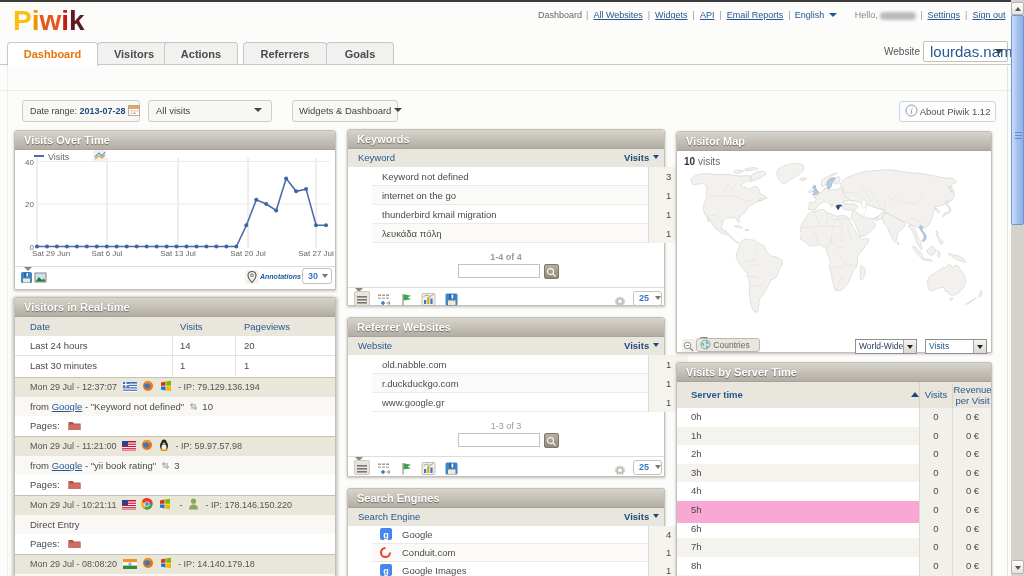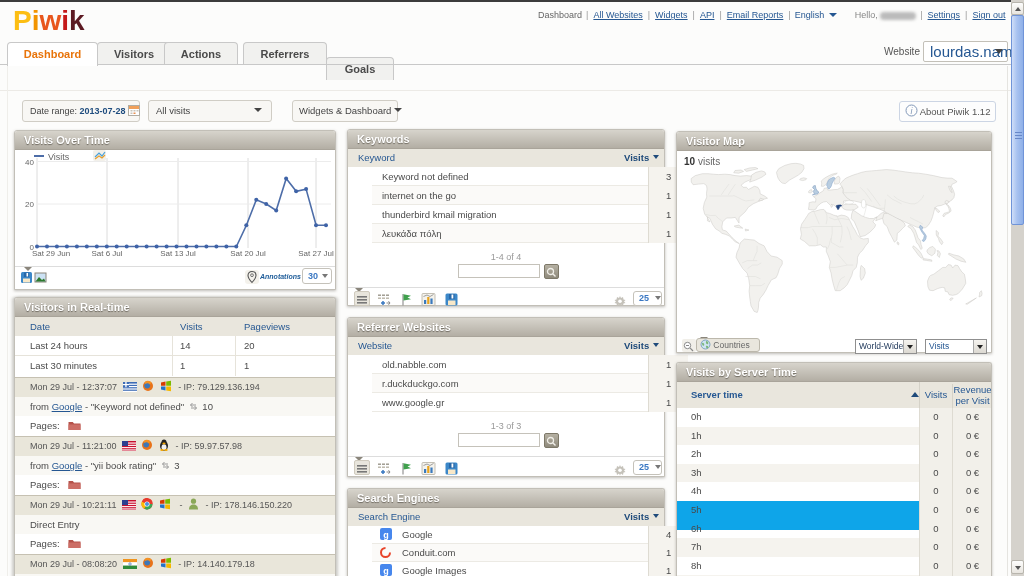--- a/index.html
+++ b/index.html
@@ -58,21 +58,21 @@
   <div class="abs" id="logo"><span style="color:#fcbe13">P</span><span style="color:#f29400">i</span><span style="color:#e8561d">w</span><span style="color:#c41a1a">i</span><span style="color:#5c1a22">k</span></div>
   <div class="abs" id="hlinks">
     <span style="color:#666">Dashboard</span><span class="hsep">|</span><a href="#">All Websites</a><span class="hsep">|</span><a href="#">Widgets</a><span class="hsep">|</span><a href="#">API</a><span class="hsep">|</span><a href="#">Email Reports</a><span class="hsep">|</span><span style="color:#255792">English <span class="caret" style="border-top-color:#255792; margin-left:2px;"></span></span><span style="display:inline-block; width:18px;"></span><span style="color:#888">Hello, <span id="blur-name"></span></span><span class="hsep">|</span><a href="#">Settings</a><span class="hsep">|</span><a href="#">Sign out</a>
   </div>
   <div class="abs" id="wslabel">Website</div>
   <div class="abs" id="wsbox">lourdas.name<span class="arr"></span></div>
   <div class="abs tab active" style="left:7px; width:91px;">Dashboard</div>
   <div class="abs tab" style="left:97px; width:74px;">Visitors</div>
   <div class="abs tab" style="left:164px; width:74px;">Actions</div>
   <div class="abs tab" style="left:243px; width:84px;">Referrers</div>
-  <div class="abs tab" style="left:326px; width:68px;margin-top:15px;">Goals</div>
+  <div class="abs tab" style="left:326px; width:68px;">Goals</div>
   <div class="abs" id="tabbar"></div>
   <div class="abs tbox" style="left:22px; width:118px; font-size:9px;">Date range: <b style="color:#1e4c7e">2013-07-28</b>
     <svg width="12" height="12" style="vertical-align:-2px" viewBox="0 0 12 12">
         <rect x="0.5" y="1.5" width="11" height="10" fill="#fff" stroke="#b0aca2"></rect>
         <rect x="1" y="2" width="10" height="3" fill="#f0a05a"></rect>
         <rect x="2.5" y="6" width="2" height="1.5" fill="#c8c4ba"></rect>
         <rect x="5.5" y="6" width="2" height="1.5" fill="#c8c4ba"></rect>
         <rect x="8.5" y="6" width="2" height="1.5" fill="#c8c4ba"></rect>
         <rect x="2.5" y="8.5" width="2" height="1.5" fill="#c8c4ba"></rect>
         <rect x="5.5" y="8.5" width="2" height="1.5" fill="#e89050"></rect>
@@ -335,21 +335,21 @@
         </div>
       <div class="krow">
           <span class="lbl">thunderbird kmail migration</span>
           <span class="num">1</span>
         </div>
       <div class="krow alt">
           <span class="lbl">λευκάδα πόλη</span>
           <span class="num">1</span>
         </div>
     </div>
-    <div class="pag" style="top:122px;">1-4 of 4</div>
+    <div class="pag" style="top:122px;font-weight:bold;">1-4 of 4</div>
     <div class="searchrow" style="top:134px;">
         <input style="">
         <div class="sbtn"><svg width="13" height="13" viewBox="0 0 13 13">
             <circle cx="5.5" cy="5.5" r="3" fill="none" stroke="#f0eee8" stroke-width="1.3"></circle>
             <line x1="8" y1="8" x2="10.5" y2="10.5" stroke="#f0eee8" stroke-width="1.4"></line>
           </svg></div>
       </div>
     <div class="abs" style="left:0; top:157px; width:316px; height:1px; background:#ddd;"></div>
     <div class="abs" style="left:7px; top:158px; width:0; height:0; border-left:4px solid transparent; border-right:4px solid transparent; border-top:4px solid #8a857b;"></div>
     <div class="ficons" style="top:161px;">
@@ -626,21 +626,21 @@
         <div class="strow" style="top:55.8px; height:18.6px; line-height:18.6px; background:#f5f3ee;">
           <span class="c1">3h</span>
           <span class="c2">0</span>
           <span class="c3">0 €</span>
         </div>
         <div class="strow" style="top:74.4px; height:18.6px; line-height:18.6px;">
           <span class="c1">4h</span>
           <span class="c2">0</span>
           <span class="c3">0 €</span>
         </div>
-        <div class="strow" style="top:93.0px; height:29px; line-height:18.6px; background:#0ea5e9;">
+        <div class="strow" style="top:93.0px; height:22px; line-height:18.6px; background:#f9a8d4;">
           <span class="c1">5h</span>
           <span class="c2">0</span>
           <span class="c3">0 €</span>
         </div>
         <div class="strow" style="top:111.6px; height:18.6px; line-height:18.6px;">
           <span class="c1">6h</span>
           <span class="c2">0</span>
           <span class="c3">0 €</span>
         </div>
         <div class="strow" style="top:130.2px; height:18.6px; line-height:18.6px; background:#f5f3ee;">

